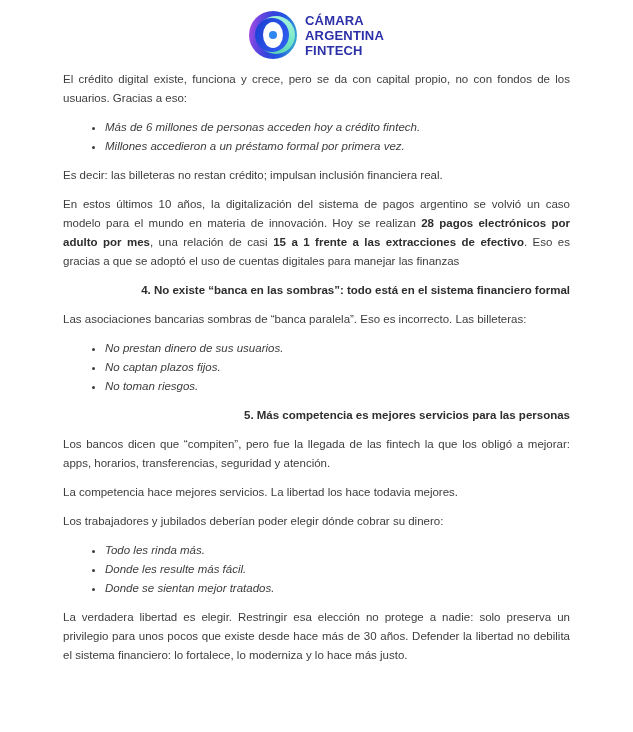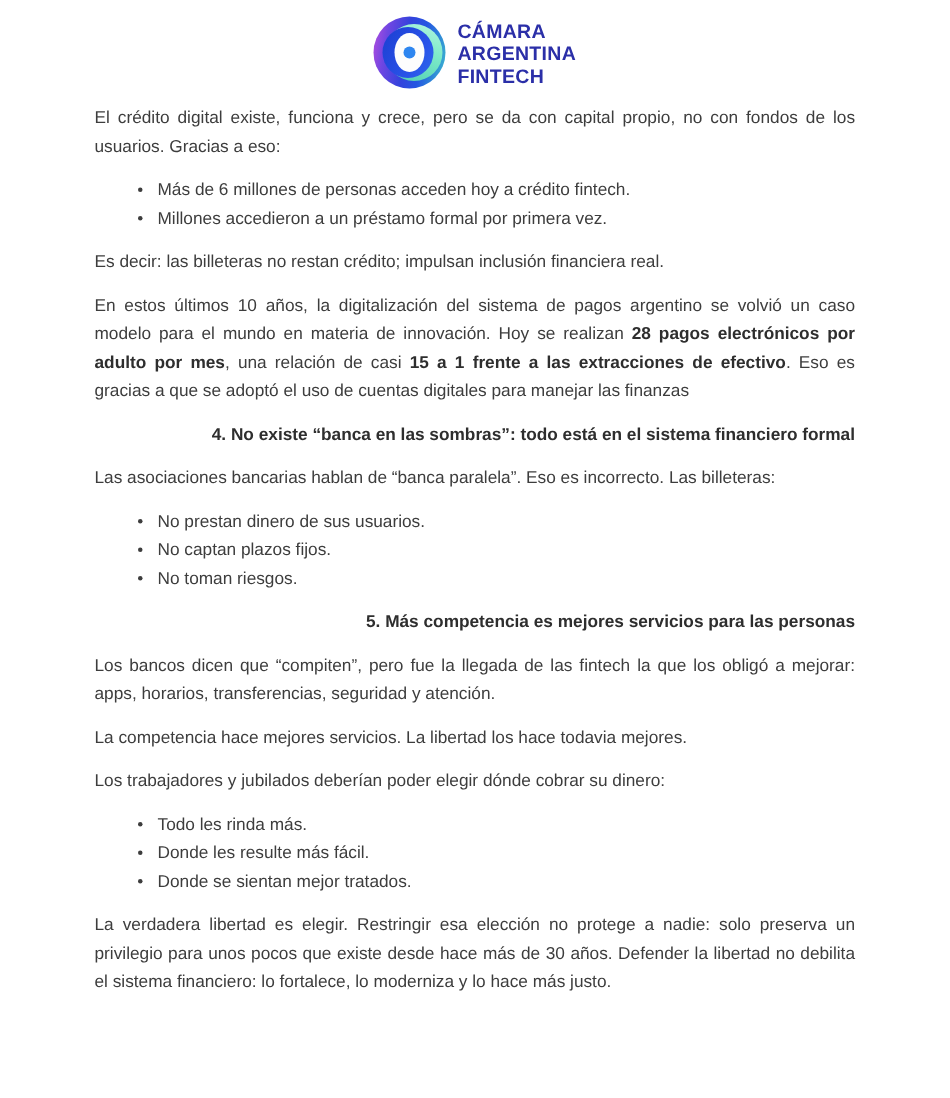--- a/index.html
+++ b/index.html
@@ -82,20 +82,21 @@
     font-weight: 700;
     color: #2e2e2e;
   }
   .content ul {
     margin: 10px 0;
     padding-left: 42px;
     list-style: disc;
   }
   .content li {
     text-align: left;
+    font-style: italic;
   }
 </style>
 </head>
 <body>
 
 <div class="page">
 
   <header class="logo">
     <div class="logo-icon">
       <span class="lay-teal"></span>
@@ -118,21 +119,21 @@
       <li>Más de 6 millones de personas acceden hoy a crédito fintech.</li>
       <li>Millones accedieron a un préstamo formal por primera vez.</li>
     </ul>
 
     <p>Es decir: las billeteras no restan crédito; impulsan inclusión financiera real.</p>
 
     <p><span>En estos últimos 10 años, la digitalización del sistema de pagos argentino se volvió un caso modelo para el mundo en materia de innovación. Hoy se realizan </span><strong>28 pagos electrónicos por adulto por mes</strong><span>, una relación de casi </span><strong>15 a 1 frente a las extracciones de efectivo</strong><span>. Eso es gracias a que se adoptó el uso de cuentas digitales para manejar las finanzas</span></p>
 
     <p class="h">4. No existe “banca en las sombras”: todo está en el sistema financiero formal</p>
 
-    <p>Las asociaciones bancarias hablan de “banca paralela”. Eso es incorrecto. Las billeteras:</p>
+    <p>Las asociaciones bancarias sombras de “banca paralela”. Eso es incorrecto. Las billeteras:</p>
 
     <ul>
       <li>No prestan dinero de sus usuarios.</li>
       <li>No captan plazos fijos.</li>
       <li>No toman riesgos.</li>
     </ul>
 
 
     <p class="h">5. Más competencia es mejores servicios para las personas</p>
 

